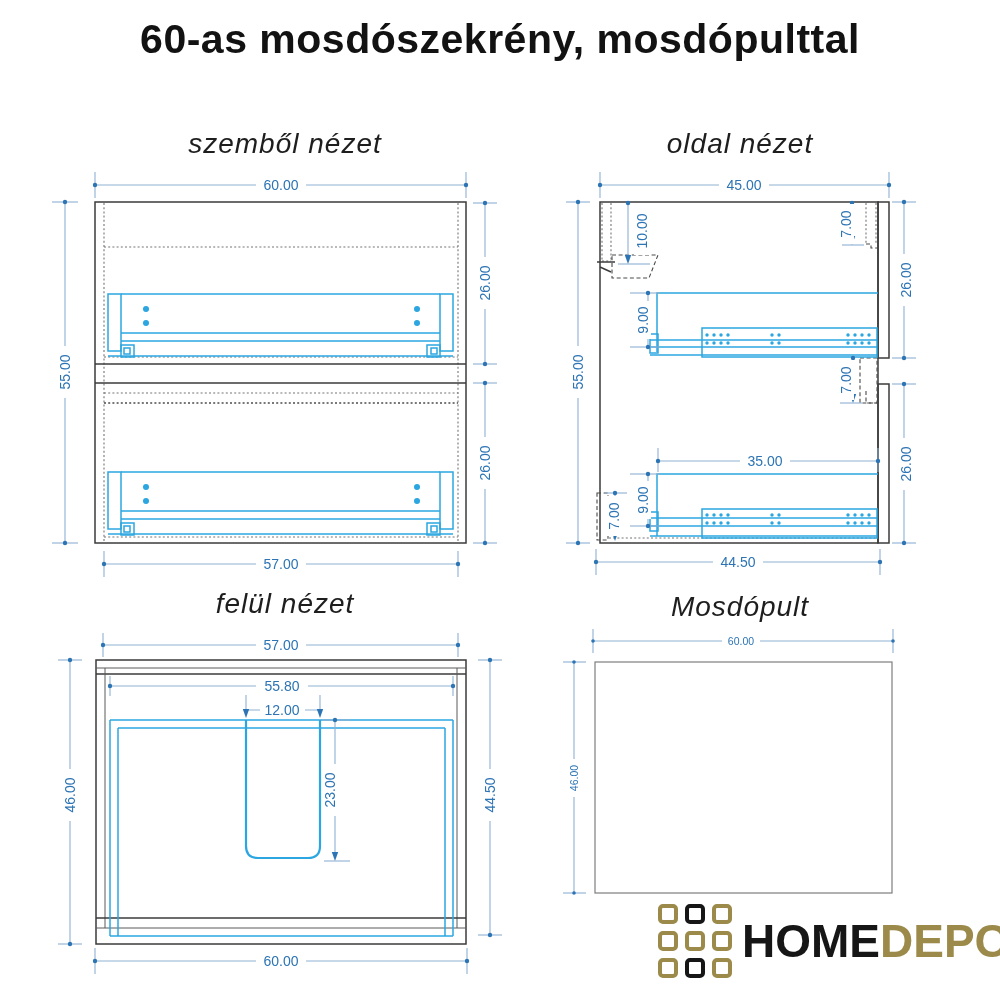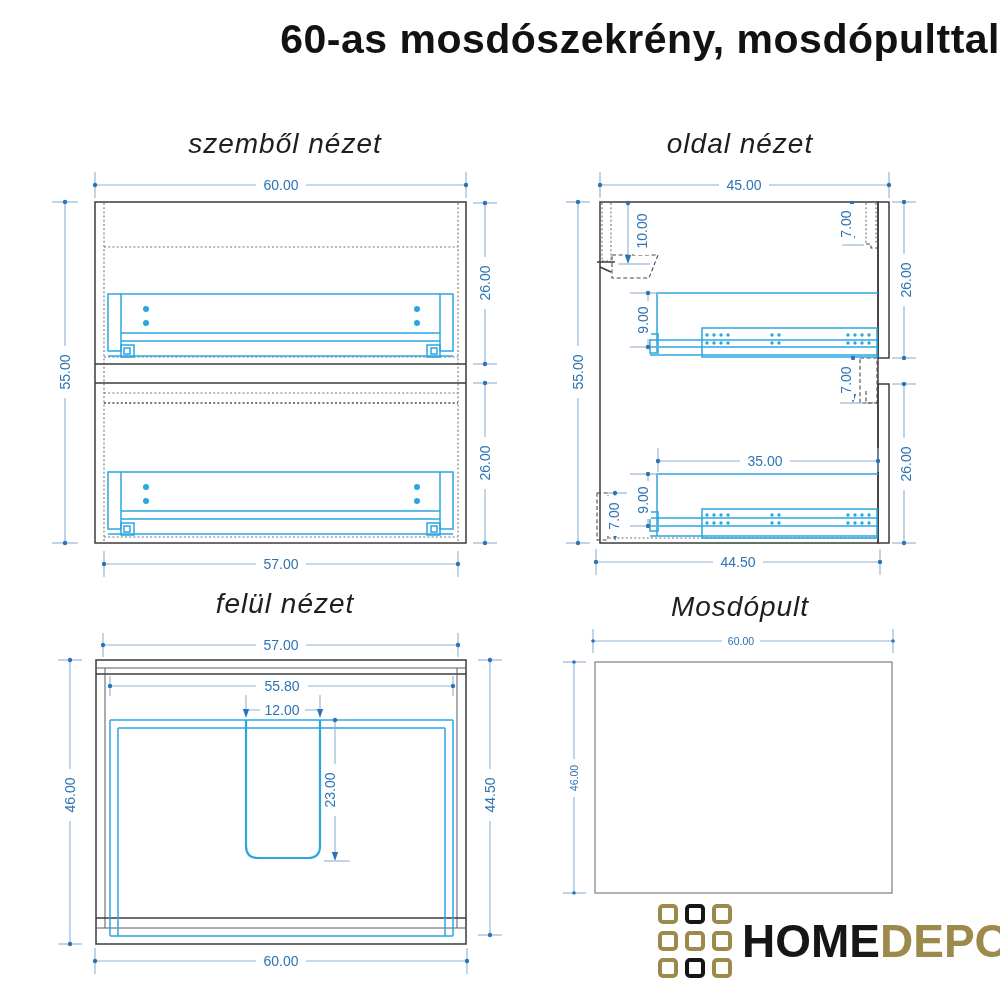--- a/index.html
+++ b/index.html
@@ -1,17 +1,17 @@
 <!DOCTYPE html>
 <html><head>
 <meta charset="utf-8">
 <style>
   html,body{margin:0;padding:0;background:#fff;}
   body{width:1000px;height:1000px;position:relative;overflow:hidden;font-family:"Liberation Sans",sans-serif;}
-  .page-title{position:absolute;top:16px;left:0;width:1000px;text-align:right;margin:0;
+  .page-title{position:absolute;top:16px;left:0;width:1000px;text-align:center;margin:0;
     font-family:"Liberation Sans",sans-serif;font-weight:700;font-size:41px;color:#121212;letter-spacing:.5px;}
   svg.drawing{position:absolute;left:0;top:0;}
 
   
   .dk{fill:none;stroke:#3b3b3b;stroke-width:1.5}
   .dkt{fill:none;stroke:#5a5a5a;stroke-width:1}
   .dt{fill:none;stroke:#757575;stroke-width:1.1;stroke-dasharray:2 2.2}
   .dtb{fill:none;stroke:#4c4c4c;stroke-width:1.6;stroke-dasharray:2 2.2}
   .dsh{fill:none;stroke:#4a4a4a;stroke-width:1.1;stroke-dasharray:4 2.6}
   .bl{fill:none;stroke:#2ba6e0;stroke-width:1.5}

